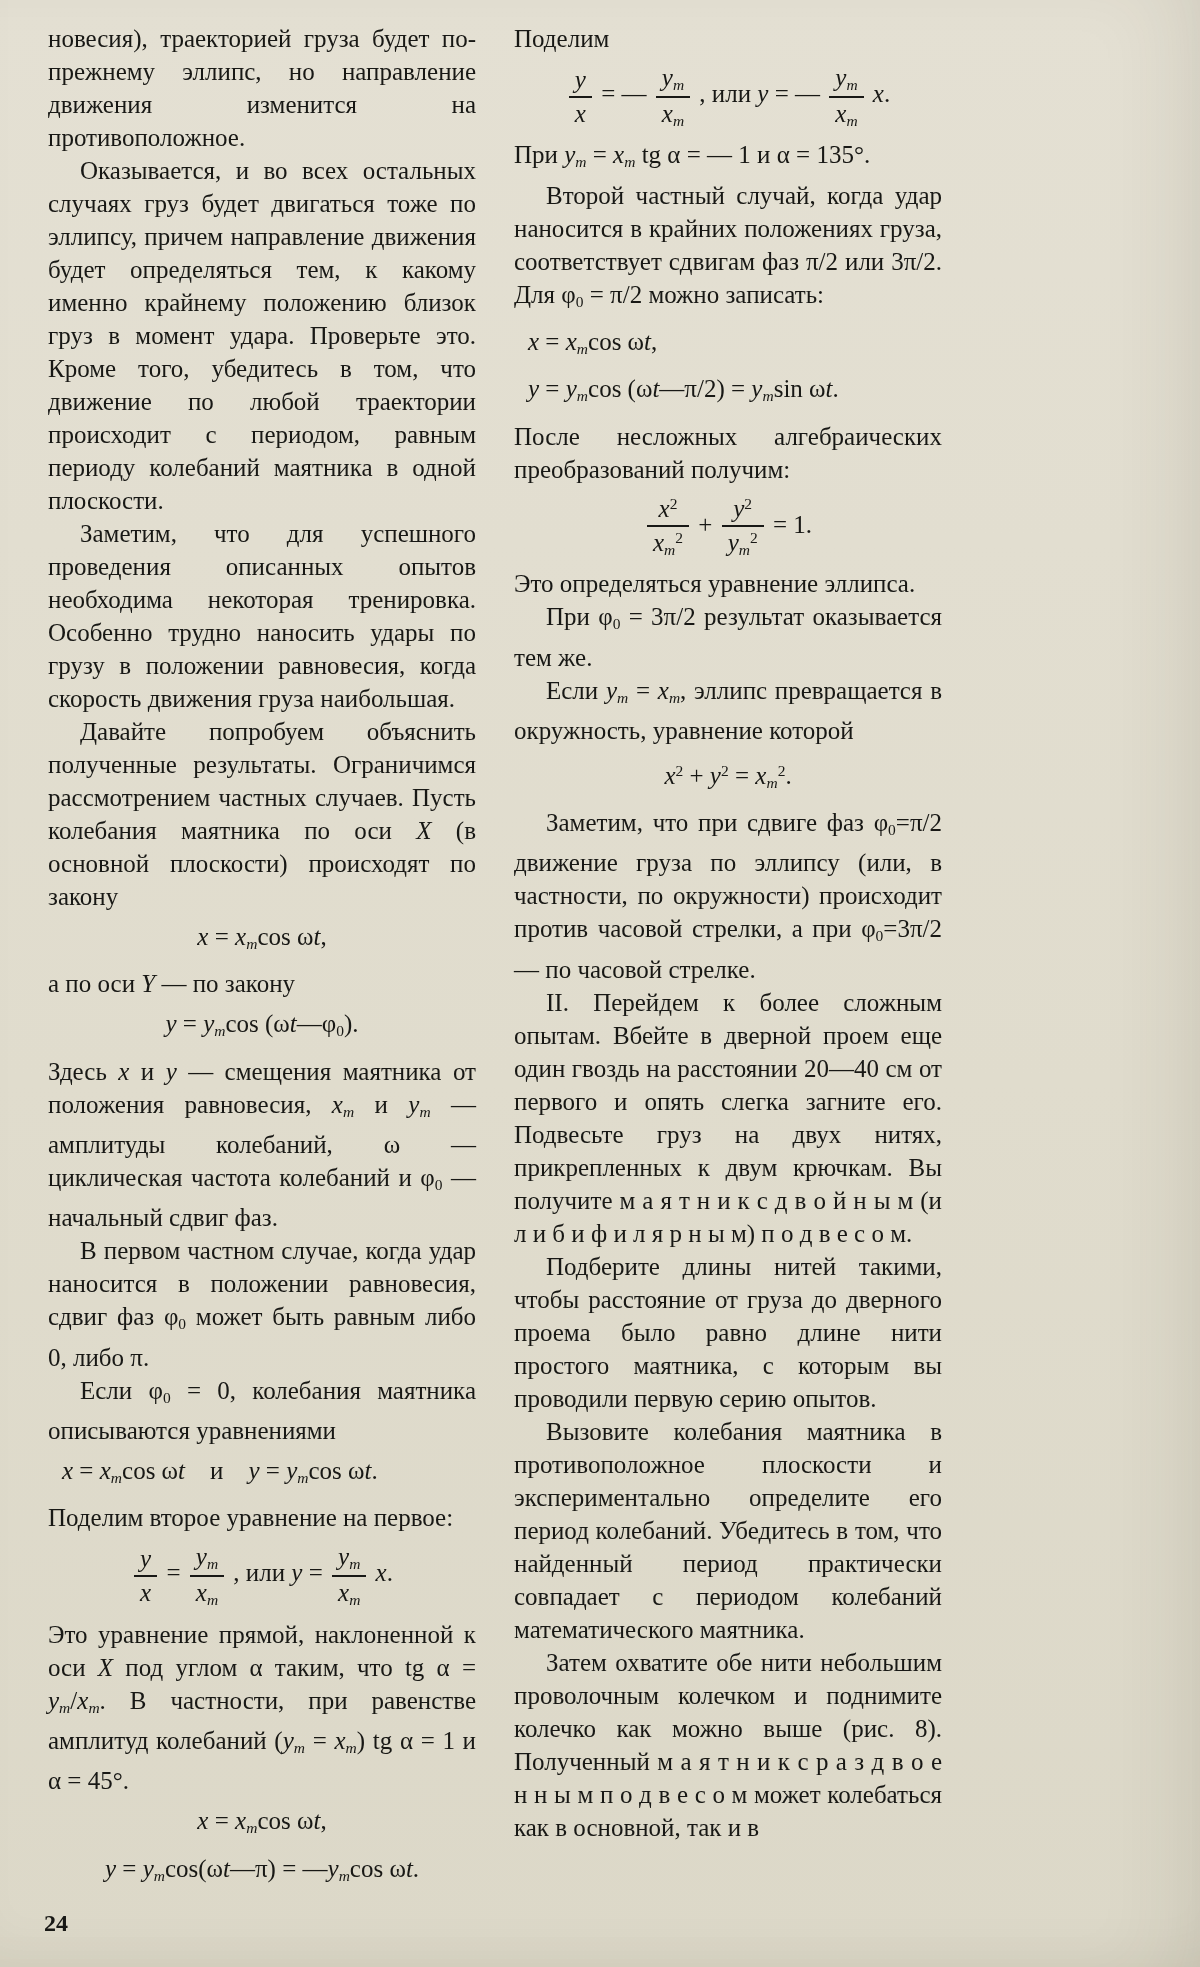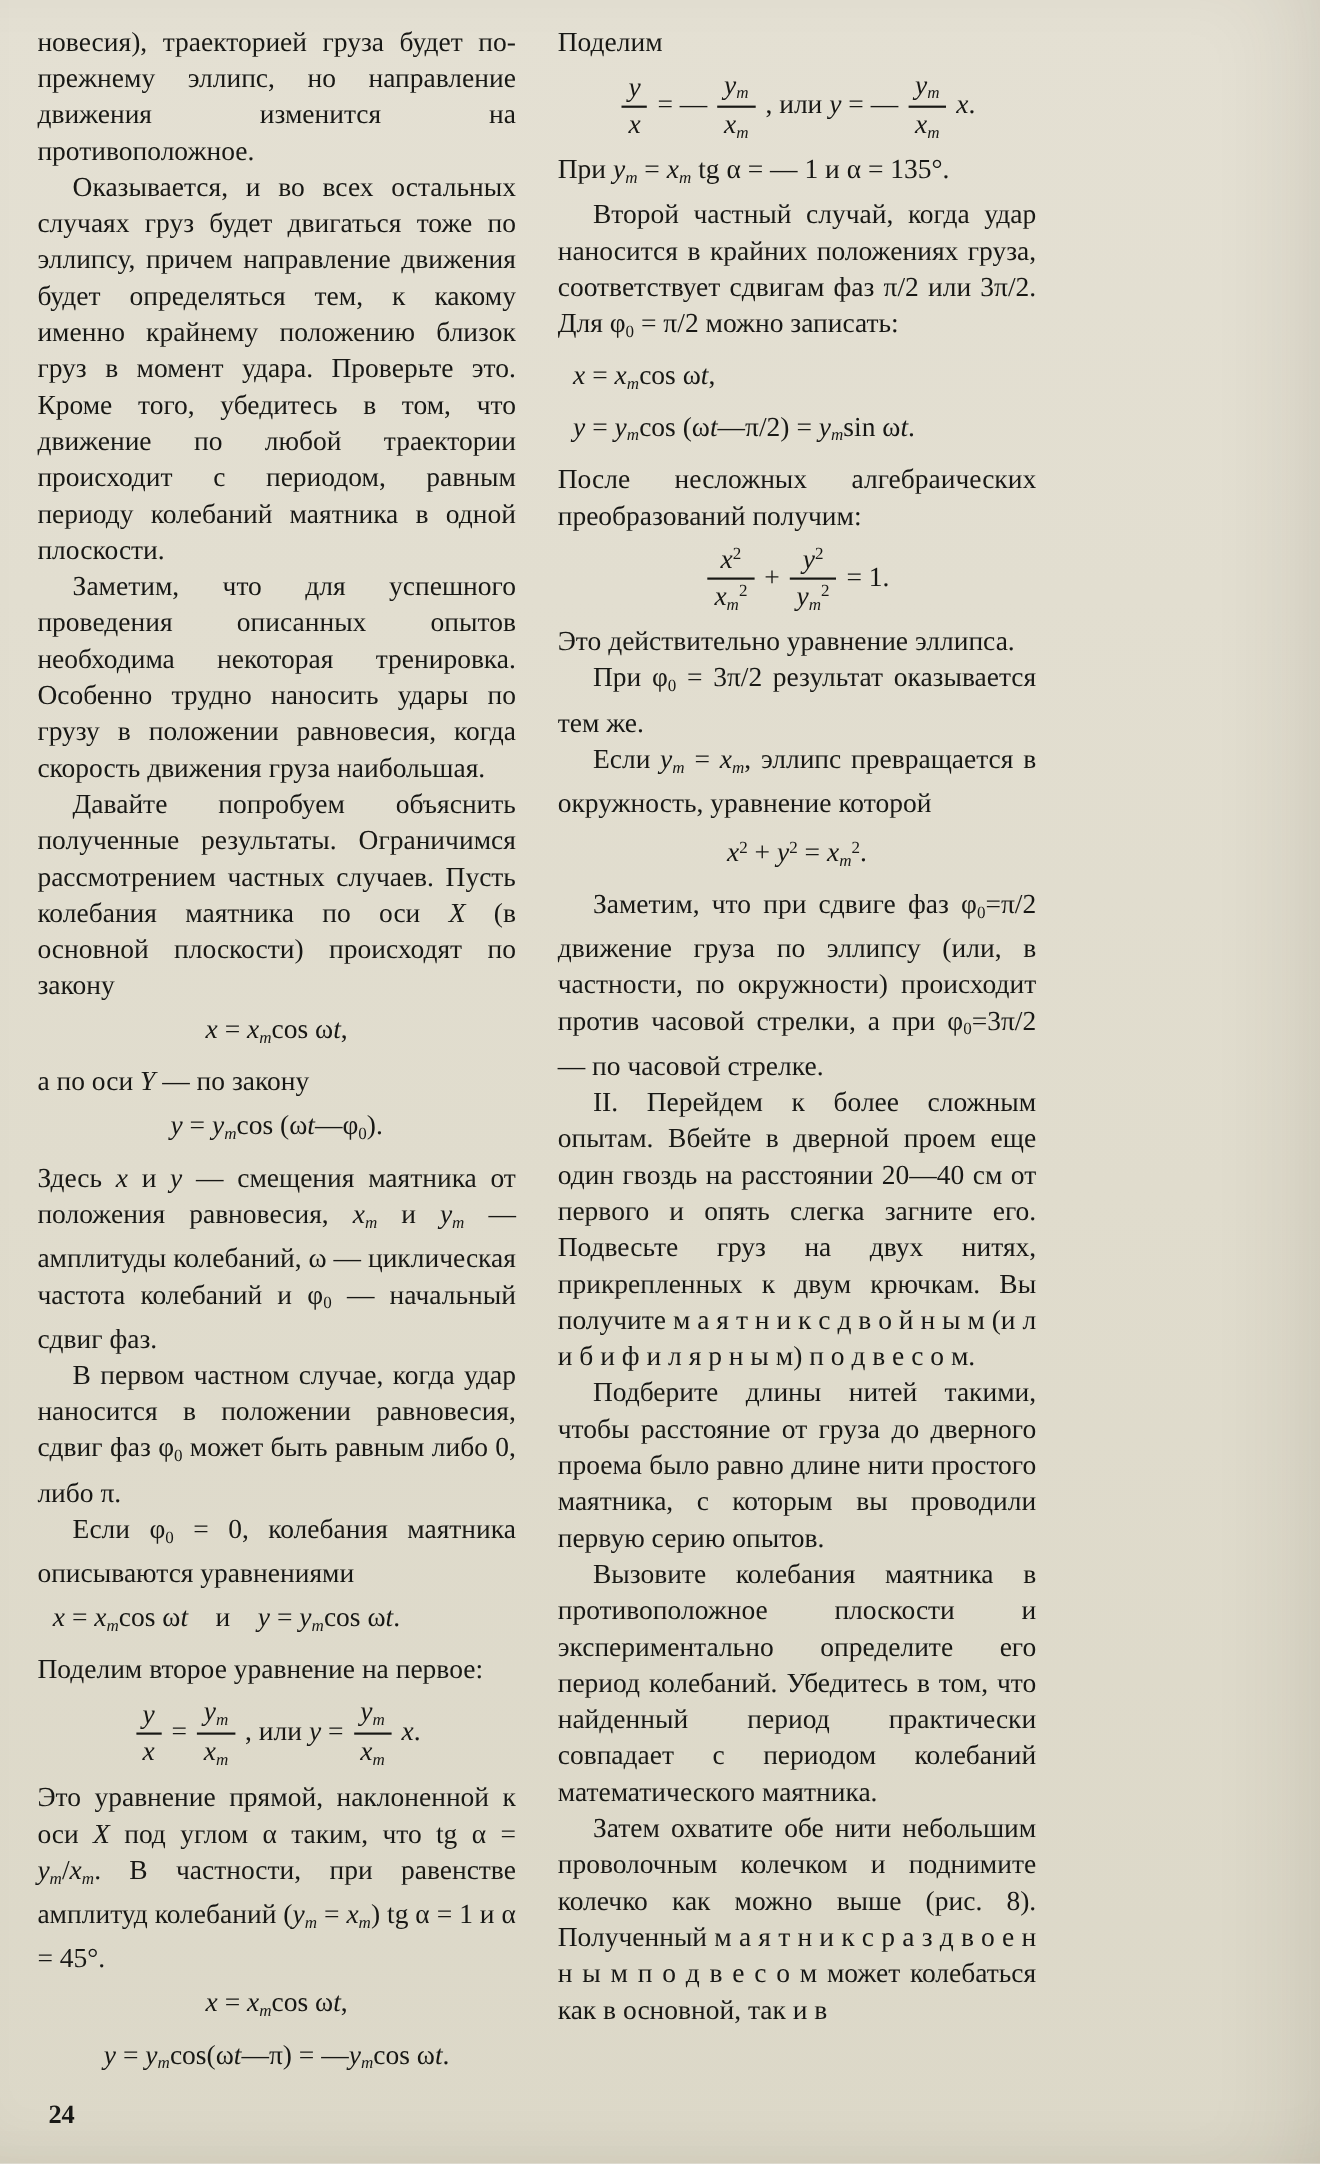--- a/index.html
+++ b/index.html
@@ -9,21 +9,21 @@
     height: 1967px;
     background: linear-gradient(180deg, #e4e0d3 0%, #e0dccd 55%, #dcd8c8 100%);
     font-family: "Liberation Serif", "DejaVu Serif", serif;
     color: #181815;
     overflow: hidden;
   }
   .page {
     position: relative;
     width: 100%;
     height: 100%;
-    padding: 22px 258px 70px 34px;
+    padding: 22px 258px 70px 48px;
     box-shadow: inset -60px 0 90px -50px rgba(60,50,30,0.12), inset 0 -40px 60px -40px rgba(60,50,30,0.08);
   }
   .columns {
     display: flex;
     gap: 38px;
     align-items: flex-start;
   }
   .column {
     flex: 1;
     min-width: 0;
@@ -95,21 +95,21 @@
       </div>
     <div class="column" id="col-right">
         <p class="para">Поделим</p>
         <div class="formula"><span class="frac"><span class="num"><i>y</i></span><span class="den"><i>x</i></span></span> = — <span class="frac"><span class="num"><i>y</i><sub><i>m</i></sub></span><span class="den"><i>x</i><sub><i>m</i></sub></span></span> , или <i>y</i> = — <span class="frac"><span class="num"><i>y</i><sub><i>m</i></sub></span><span class="den"><i>x</i><sub><i>m</i></sub></span></span> <i>x</i>.</div>
         <p class="para">При <i>y</i><sub><i>m</i></sub> = <i>x</i><sub><i>m</i></sub> tg α = — 1 и α = 135°.</p>
         <p class="para indent">Второй частный случай, когда удар наносится в крайних положениях груза, соответствует сдвигам фаз π/2 или 3π/2. Для φ<sub>0</sub> = π/2 можно записать:</p>
         <div class="formula fleft"><i>x</i> = <i>x</i><sub><i>m</i></sub>cos ω<i>t</i>,</div>
         <div class="formula fleft"><i>y</i> = <i>y</i><sub><i>m</i></sub>cos (ω<i>t</i>—π/2) = <i>y</i><sub><i>m</i></sub>sin ω<i>t</i>.</div>
         <p class="para">После несложных алгебраических преобразований получим:</p>
         <div class="formula"><span class="frac"><span class="num"><i>x</i><sup>2</sup></span><span class="den"><i>x</i><sub><i>m</i></sub><sup>2</sup></span></span> + <span class="frac"><span class="num"><i>y</i><sup>2</sup></span><span class="den"><i>y</i><sub><i>m</i></sub><sup>2</sup></span></span> = 1.</div>
-        <p class="para">Это действительно уравнение эллипса.</p>
+        <p class="para">Это определяться уравнение эллипса.</p>
         <p class="para indent">При φ<sub>0</sub> = 3π/2 результат оказывается тем же.</p>
         <p class="para indent">Если <i>y</i><sub><i>m</i></sub> = <i>x</i><sub><i>m</i></sub>, эллипс превращается в окружность, уравнение которой</p>
         <div class="formula"><i>x</i><sup>2</sup> + <i>y</i><sup>2</sup> = <i>x</i><sub><i>m</i></sub><sup>2</sup>.</div>
         <p class="para indent">Заметим, что при сдвиге фаз φ<sub>0</sub>=π/2 движение груза по эллипсу (или, в частности, по окружности) происходит против часовой стрелки, а при φ<sub>0</sub>=3π/2 — по часовой стрелке.</p>
         <p class="para indent">II. Перейдем к более сложным опытам. Вбейте в дверной проем еще один гвоздь на расстоянии 20—40 см от первого и опять слегка загните его. Подвесьте груз на двух нитях, прикрепленных к двум крючкам. Вы получите м а я т н и к  с  д в о й н ы м  (и л и  б и ф и л я р н ы м)  п о д в е с о м.</p>
         <p class="para indent">Подберите длины нитей такими, чтобы расстояние от груза до дверного проема было равно длине нити простого маятника, с которым вы проводили первую серию опытов.</p>
         <p class="para indent">Вызовите колебания маятника в противоположное плоскости и экспериментально определите его период колебаний. Убедитесь в том, что найденный период практически совпадает с периодом колебаний математического маятника.</p>
         <p class="para indent">Затем охватите обе нити небольшим проволочным колечком и поднимите колечко как можно выше (рис. 8). Полученный м а я т н и к  с  р а з д в о е н н ы м  п о д в е с о м может колебаться как в основной, так и в</p>
       </div>
   </div>

